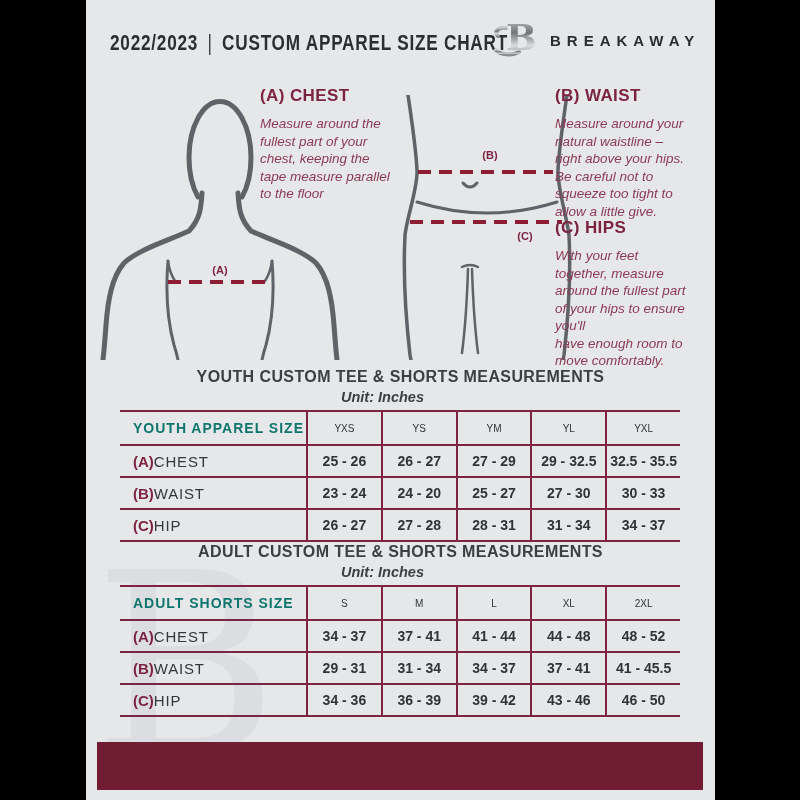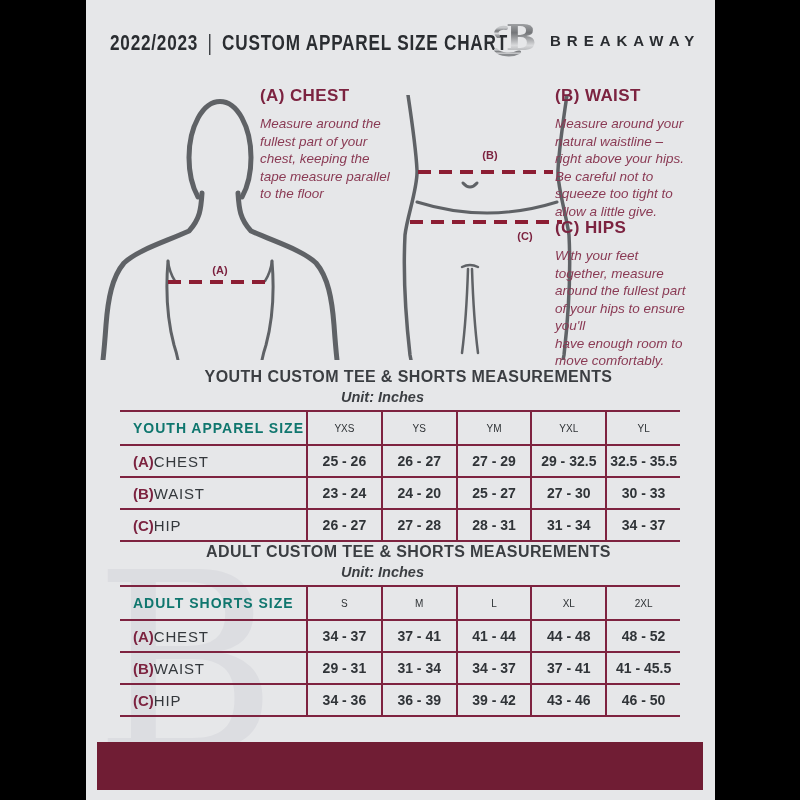--- a/index.html
+++ b/index.html
@@ -33,21 +33,21 @@
   .instr{position:absolute;z-index:2;}
   .instr h3{margin:0;font-size:17px;font-weight:700;color:#7c2340;letter-spacing:0.4px;}
   .instr p{margin:9px 0 0 0;font-size:13.5px;line-height:1.3;font-style:italic;
            color:#8a3a54;white-space:pre-line;}
   .instr-a{left:174px;top:86px;width:180px;}
   .instr-b{left:469px;top:86px;width:162px;}
   .instr-c{left:469px;top:218px;width:168px;}
 
   
   .sec-title{position:absolute;left:0;width:629px;text-align:center;z-index:2;
-             font-size:16px;font-weight:700;color:#3b3e42;letter-spacing:0.4px;padding-left:8px;}
+             font-size:16px;font-weight:700;color:#3b3e42;letter-spacing:0.4px;}
   .sec-unit{position:absolute;left:0;width:593px;text-align:center;z-index:2;
             font-size:14.5px;font-weight:700;font-style:italic;color:#3b3e42;}
 
   
   .size-table{position:absolute;left:34px;width:560px;display:grid;
               grid-template-columns:186px repeat(5,1fr);z-index:2;}
   .st-cell{display:flex;align-items:center;justify-content:center;height:30px;
            border-bottom:2px solid #7e2340;font-size:14px;font-weight:600;color:#303438;}
   .st-cell.hd{height:32px;border-top:2px solid #7e2340;font-size:10px;font-weight:400;color:#2f3336;}
   .st-cell.vline{border-left:2px solid #7e2340;}
@@ -142,22 +142,22 @@
 move comfortably.</p>
     </div>
 
     <div class="sec-title" style="top:368px;">YOUTH CUSTOM TEE &amp; SHORTS MEASUREMENTS</div>
     <div class="sec-unit" style="top:389px;">Unit: Inches</div>
     <div class="size-table" style="top:410px;">
       <div class="st-cell hd lbl">YOUTH APPAREL SIZE</div>
       <div class="st-cell hd vline">YXS</div>
       <div class="st-cell hd vline">YS</div>
       <div class="st-cell hd vline">YM</div>
+      <div class="st-cell hd vline">YL</div>
       <div class="st-cell hd vline">YXL</div>
-      <div class="st-cell hd vline">YL</div>
 
       <div class="st-cell lbl">
           <span class="pfx">(A)</span>
           <span class="txt">CHEST</span>
         </div>
       <div class="st-cell vline">25 - 26</div>
       <div class="st-cell vline">26 - 27</div>
       <div class="st-cell vline">27 - 29</div>
       <div class="st-cell vline">29 - 32.5</div>
       <div class="st-cell vline">32.5 - 35.5</div>

